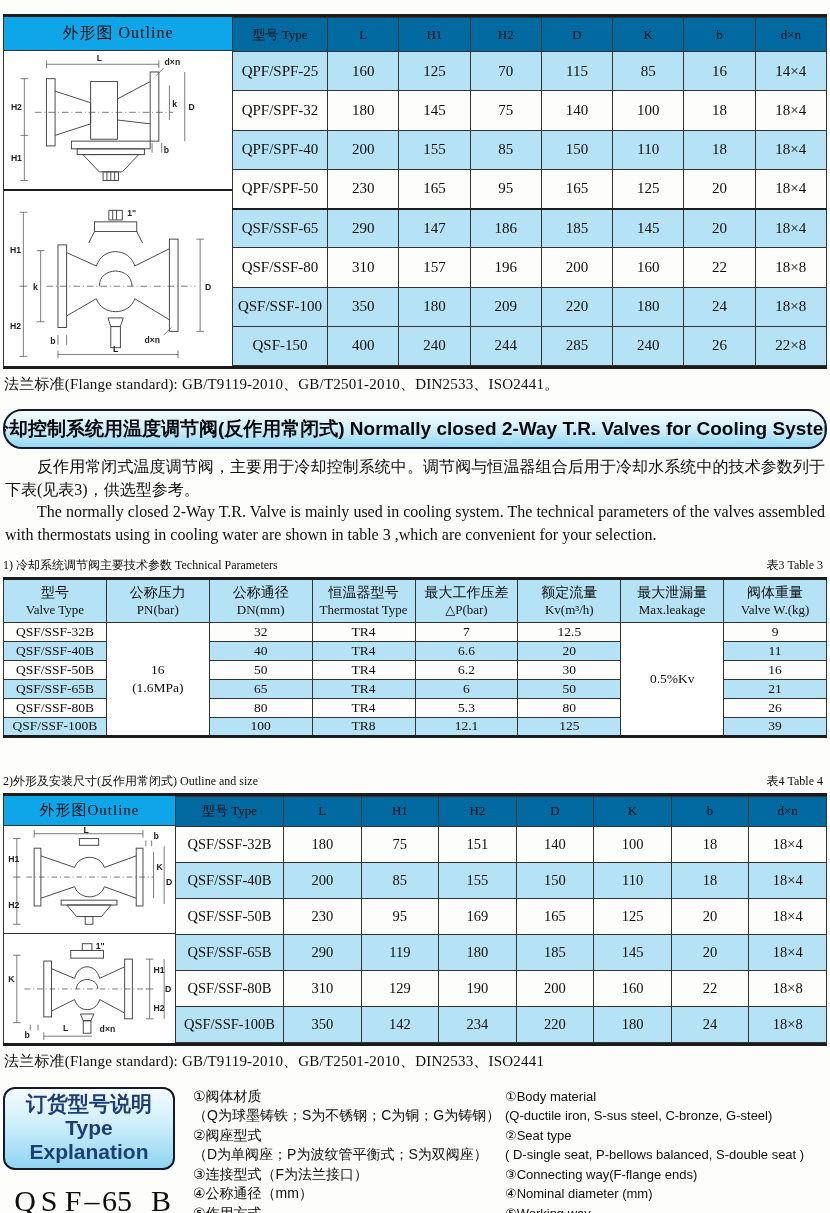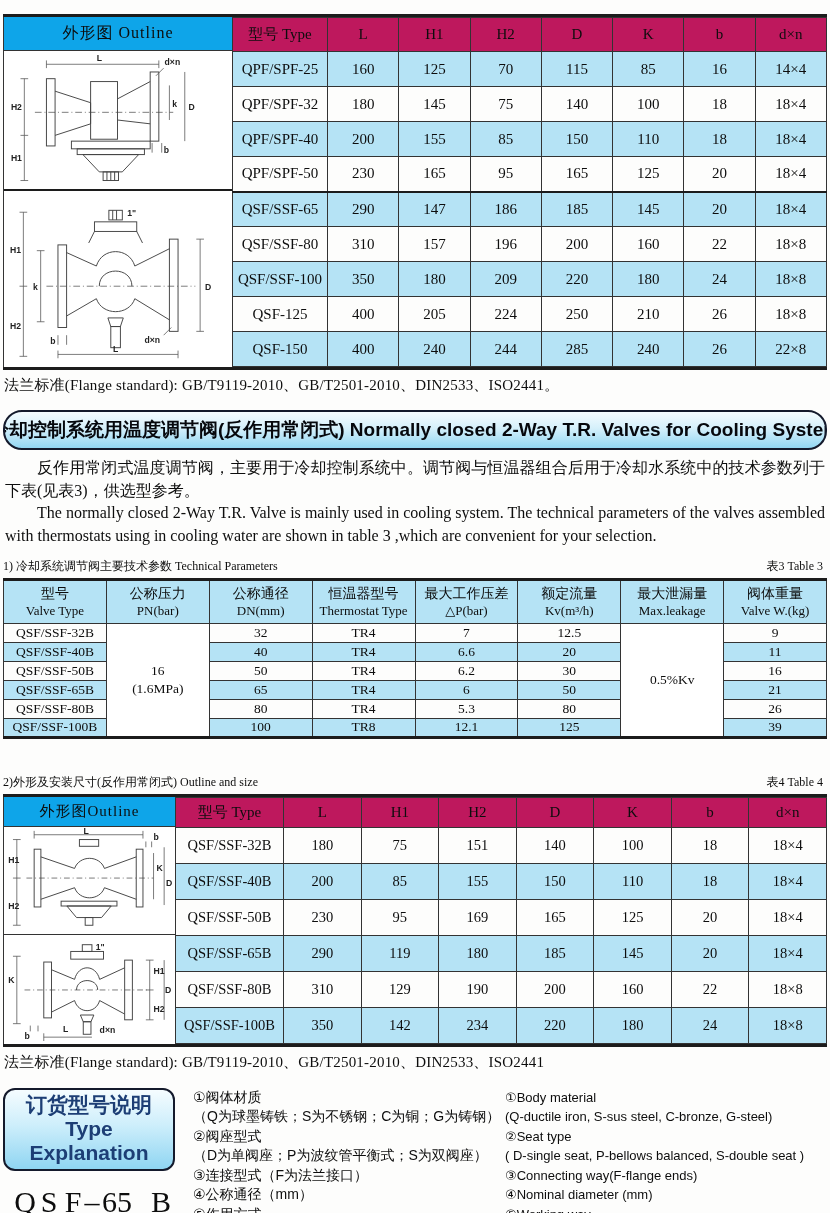--- a/index.html
+++ b/index.html
@@ -9,21 +9,21 @@
 
   
   .tbl-flex{display:flex;align-items:stretch;border-top:3px solid #1c1c1c;border-bottom:3px solid #1c1c1c;}
   .outline-col{box-sizing:border-box;border-left:1px solid #333;background:#fff;flex:0 0 auto;}
   .oc-head{box-sizing:border-box;display:flex;align-items:center;justify-content:center;
            background:#0ea5e9;border-bottom:1px solid #333;font-size:16px;letter-spacing:1px;}
   .oc-draw{box-sizing:border-box;display:flex;align-items:center;justify-content:center;background:#fff;}
   table.dims{border-collapse:collapse;table-layout:fixed;flex:1 1 auto;width:100%;}
   table.dims th,table.dims td{border:1px solid #333;text-align:center;padding:0;font-weight:normal;
     overflow:hidden;white-space:nowrap;}
-  table.dims thead th{background:#be185d;font-size:15px;}
+  table.dims thead th{background:#0369a1;font-size:13px;}
   tr.shaded td{background:#b5e3f5;}
   tbody.group2 tr:first-child td{border-top:2px solid #1c1c1c;}
 
   
   .t-top .oc-head{height:34px;}
   .t-top .oc-draw.g1{height:140px;border-bottom:2px solid #1c1c1c;}
   .t-top .oc-draw.g2{height:175px;}
   .t-top table.dims thead tr{height:34px;}
   .t-top table.dims tbody tr{height:35px;}
   .t-top table.dims td{font-size:15px;}
@@ -250,30 +250,20 @@
           <tr class="shaded">
           <td>QSF/SSF-100</td>
           <td>350</td>
           <td>180</td>
           <td>209</td>
           <td>220</td>
           <td>180</td>
           <td>24</td>
           <td>18×8</td>
         </tr>
-          <tr>
-          <td>QSF-125</td>
-          <td>400</td>
-          <td>205</td>
-          <td>224</td>
-          <td>250</td>
-          <td>210</td>
-          <td>26</td>
-          <td>18×8</td>
-        </tr>
           <tr class="shaded">
           <td>QSF-150</td>
           <td>400</td>
           <td>240</td>
           <td>244</td>
           <td>285</td>
           <td>240</td>
           <td>26</td>
           <td>22×8</td>
         </tr>

